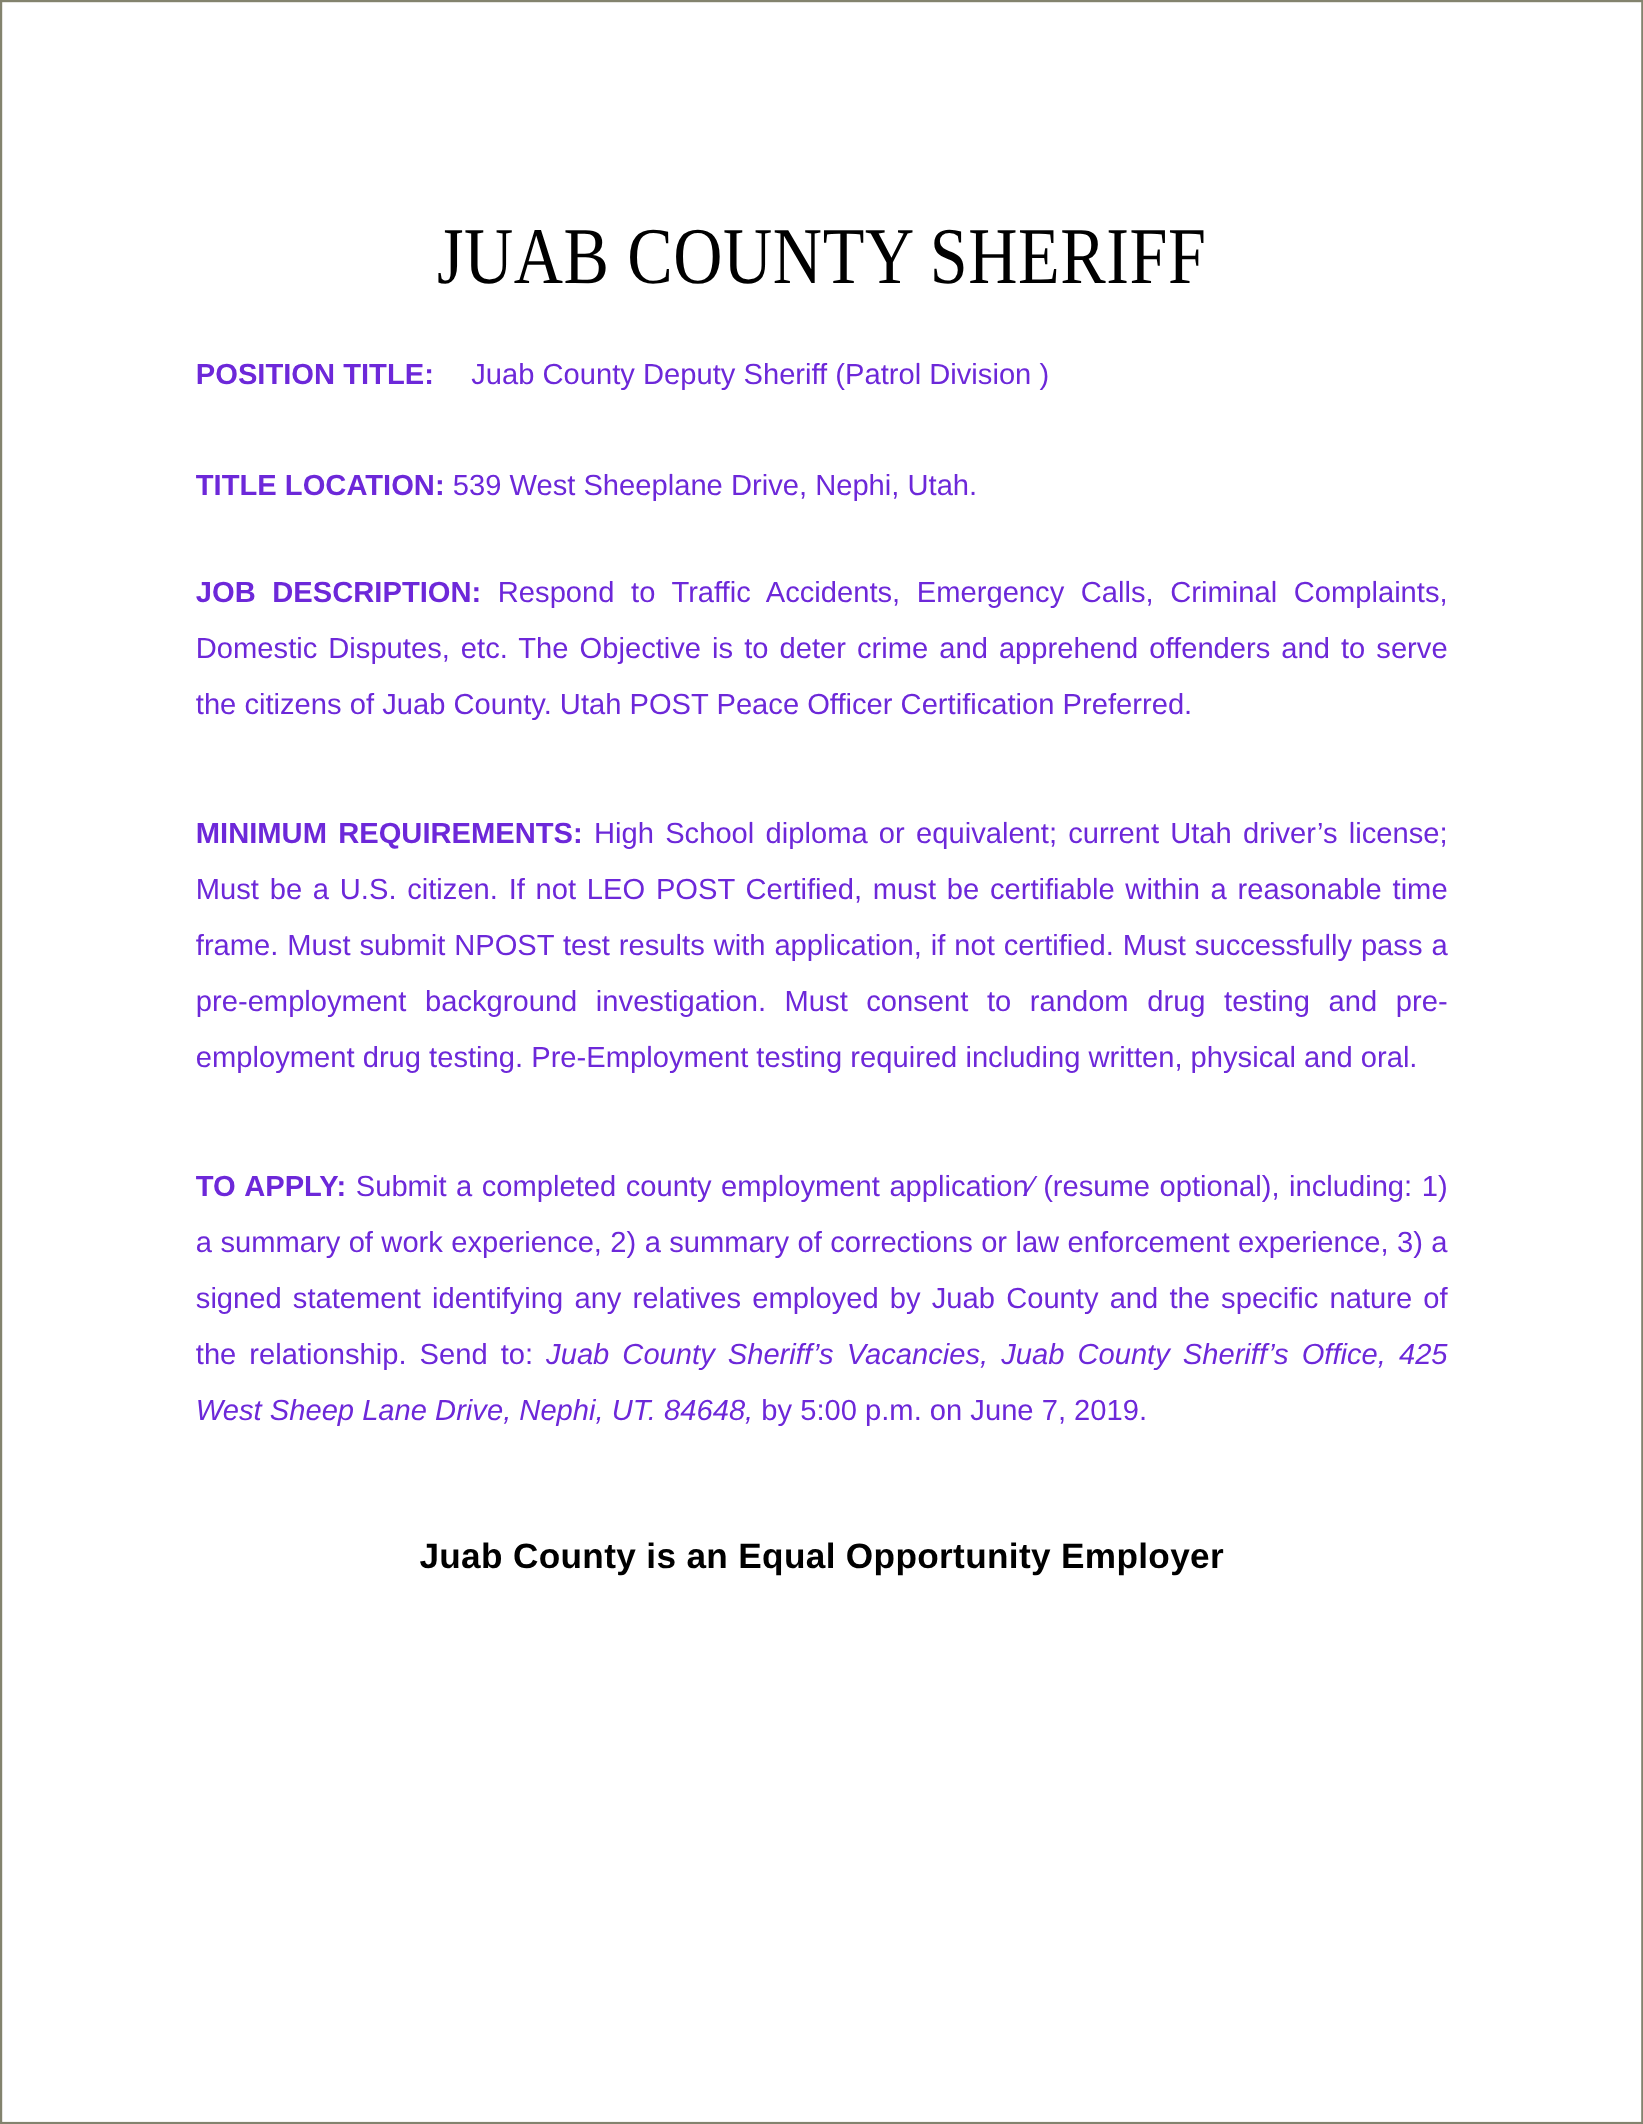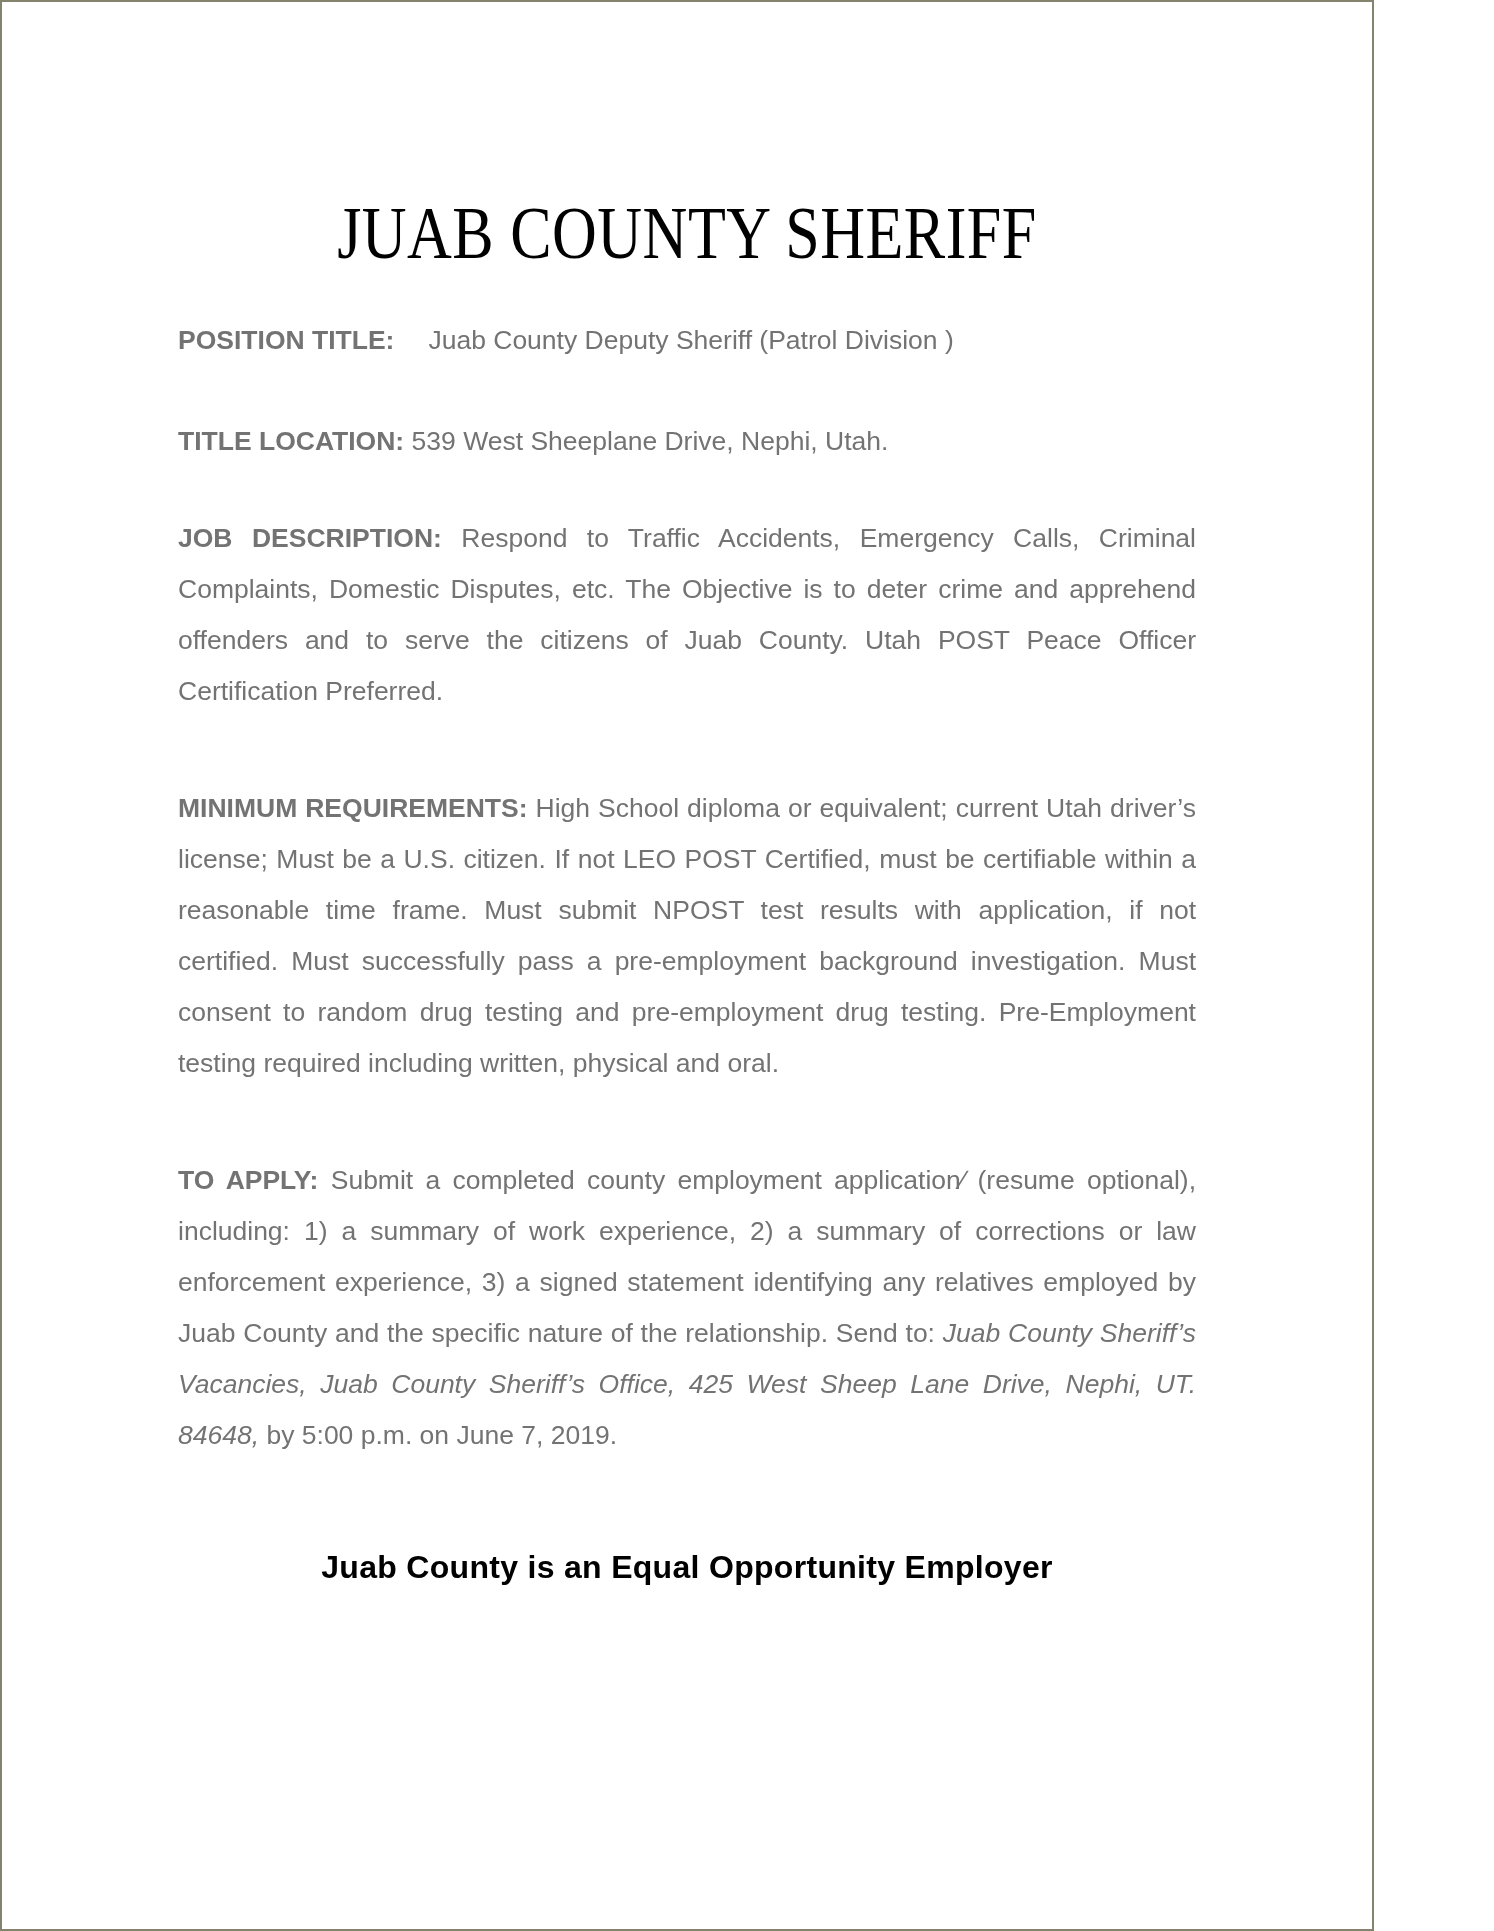--- a/index.html
+++ b/index.html
@@ -10,21 +10,21 @@
   body {
     width: 1494px;
     height: 1931px;
     font-family: "Liberation Sans", sans-serif;
     color: #000000;
     -webkit-font-smoothing: antialiased;
   }
 
   #page {
     position: relative;
-    width: 1374px;
+    width: 1494px;
     height: 1931px;
     box-sizing: border-box;
     background: #ffffff;
     border: 2px solid #83836e;
     overflow: hidden;
   }
 
   #inner {
     position: relative;
     width: 100%;
@@ -59,21 +59,21 @@
   
   .content {
     padding-top: 86px;
   }
   .block {
     font-size: 26.5px;
     line-height: 51px;
     text-align: justify;
     text-justify: inter-word;
     margin: 0 0 44px 0;
-    color: #737373;
+    color: #6d28d9;
   }
   .block.no-justify { text-align: left; }
   .block .lbl { font-weight: bold; }
   .block em, .block .ital {
     font-style: italic;
   }
 
   .closing {
     text-align: center;
     font-size: 32px;

